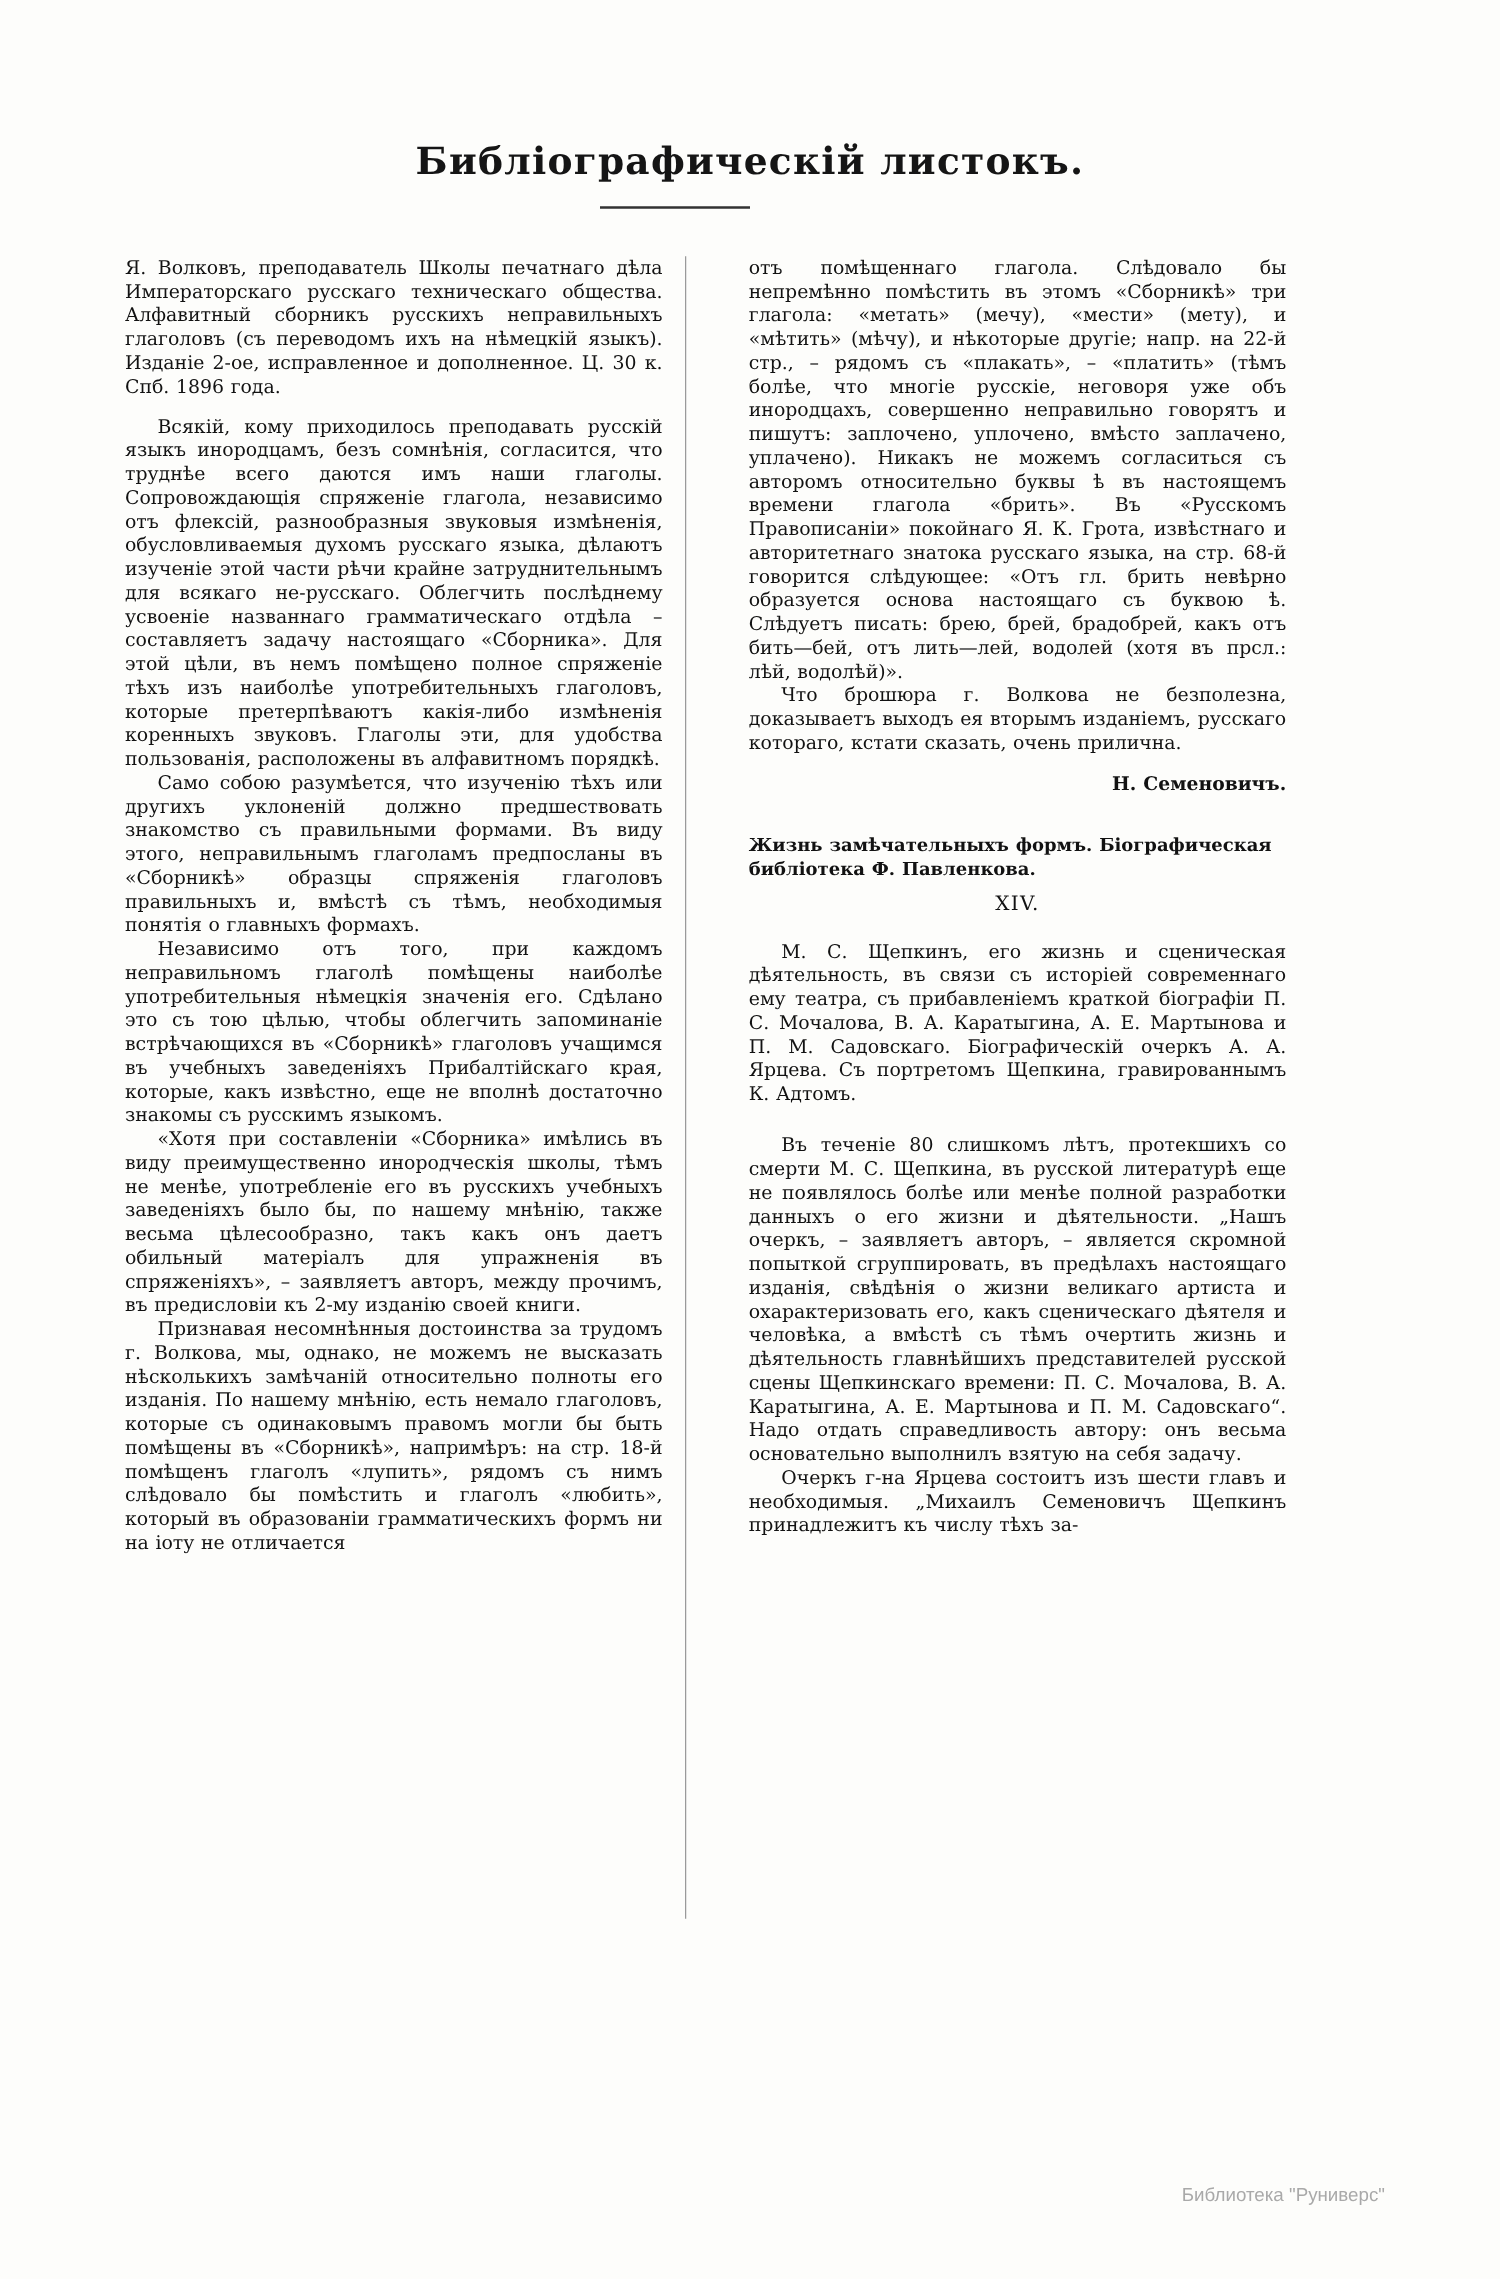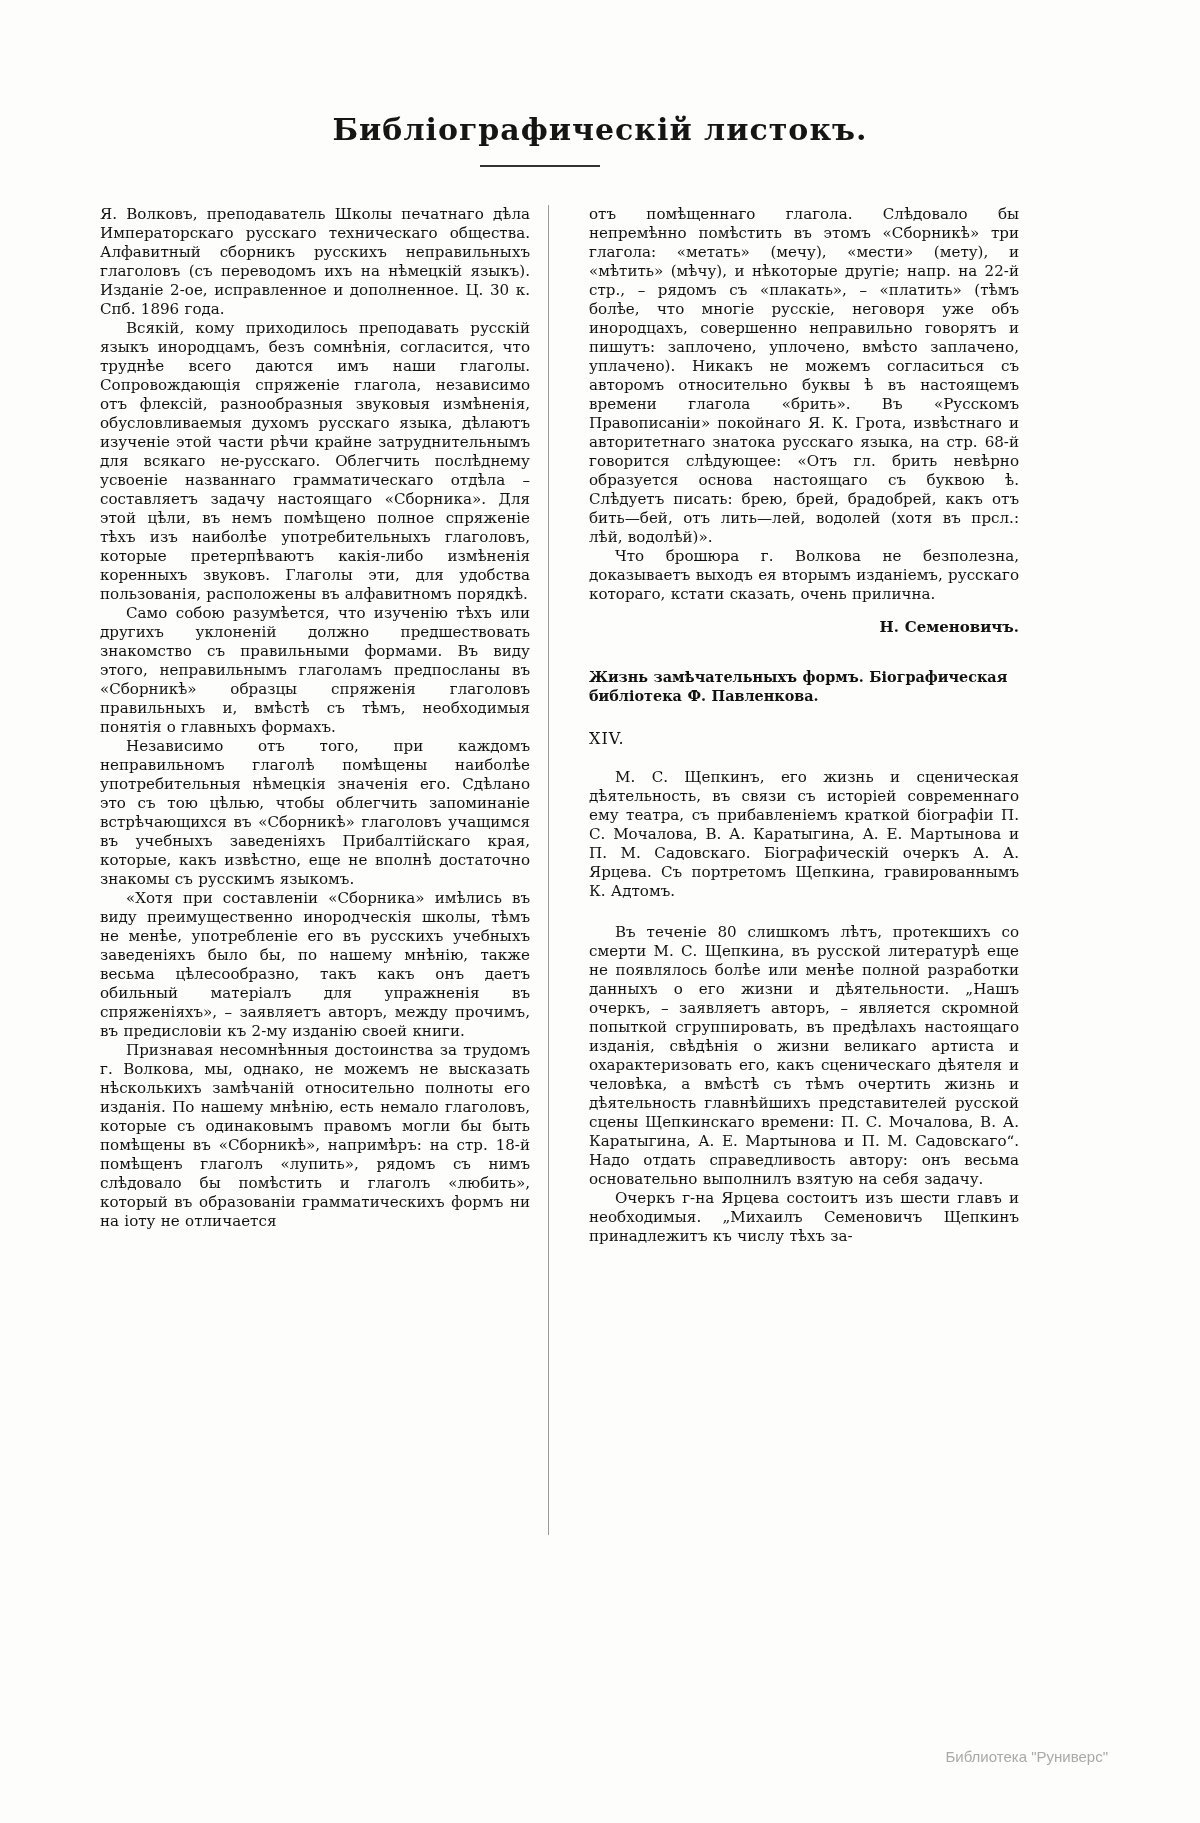--- a/index.html
+++ b/index.html
@@ -41,58 +41,58 @@
     height: 2px;
     background: #333;
   }
   .columns {
     position: absolute;
     left: 100px;
     top: 205px;
     width: 1000px;
     height: 1330px;
     display: flex;
-    gap: 22px;
+    gap: 32px;
   }
   .col {
     width: 430px;
     position: relative;
   }
   .col.left { padding-right: 18px; border-right: 1px solid #9a9a9a; }
   .col.right { padding-left: 18px; }
 
   p {
     margin: 0 0 0 0;
     font-size: 15.1px;
     line-height: 19.0px;
     text-align: justify;
     text-justify: inter-word;
     word-spacing: 0.5px;
     color: #121212;
     font-family: "DejaVu Serif", serif;
   }
   p.indent { text-indent: 26px; }
-  p.gap { }
+  p.gap { margin-top: 13px; }
   p.head {
     font-weight: bold;
     font-size: 14.4px;
     line-height: 19px;
     text-align: left;
   }
   p.sig {
     text-align: right;
     font-weight: bold;
     font-size: 15px;
     margin-top: 14px;
   }
   .roman {
-    text-align: left;
+    text-align: center;
     font-size: 16px;
     letter-spacing: 1px;
-    margin-top: 24px;
+    margin-top: 8px;
     font-family: "DejaVu Serif", serif;
   }
   .watermark {
     position: absolute;
     right: 92px;
     bottom: 58px;
     font-size: 15px;
     color: #a9a9a9;
     font-family: "Liberation Sans", sans-serif;
   }

